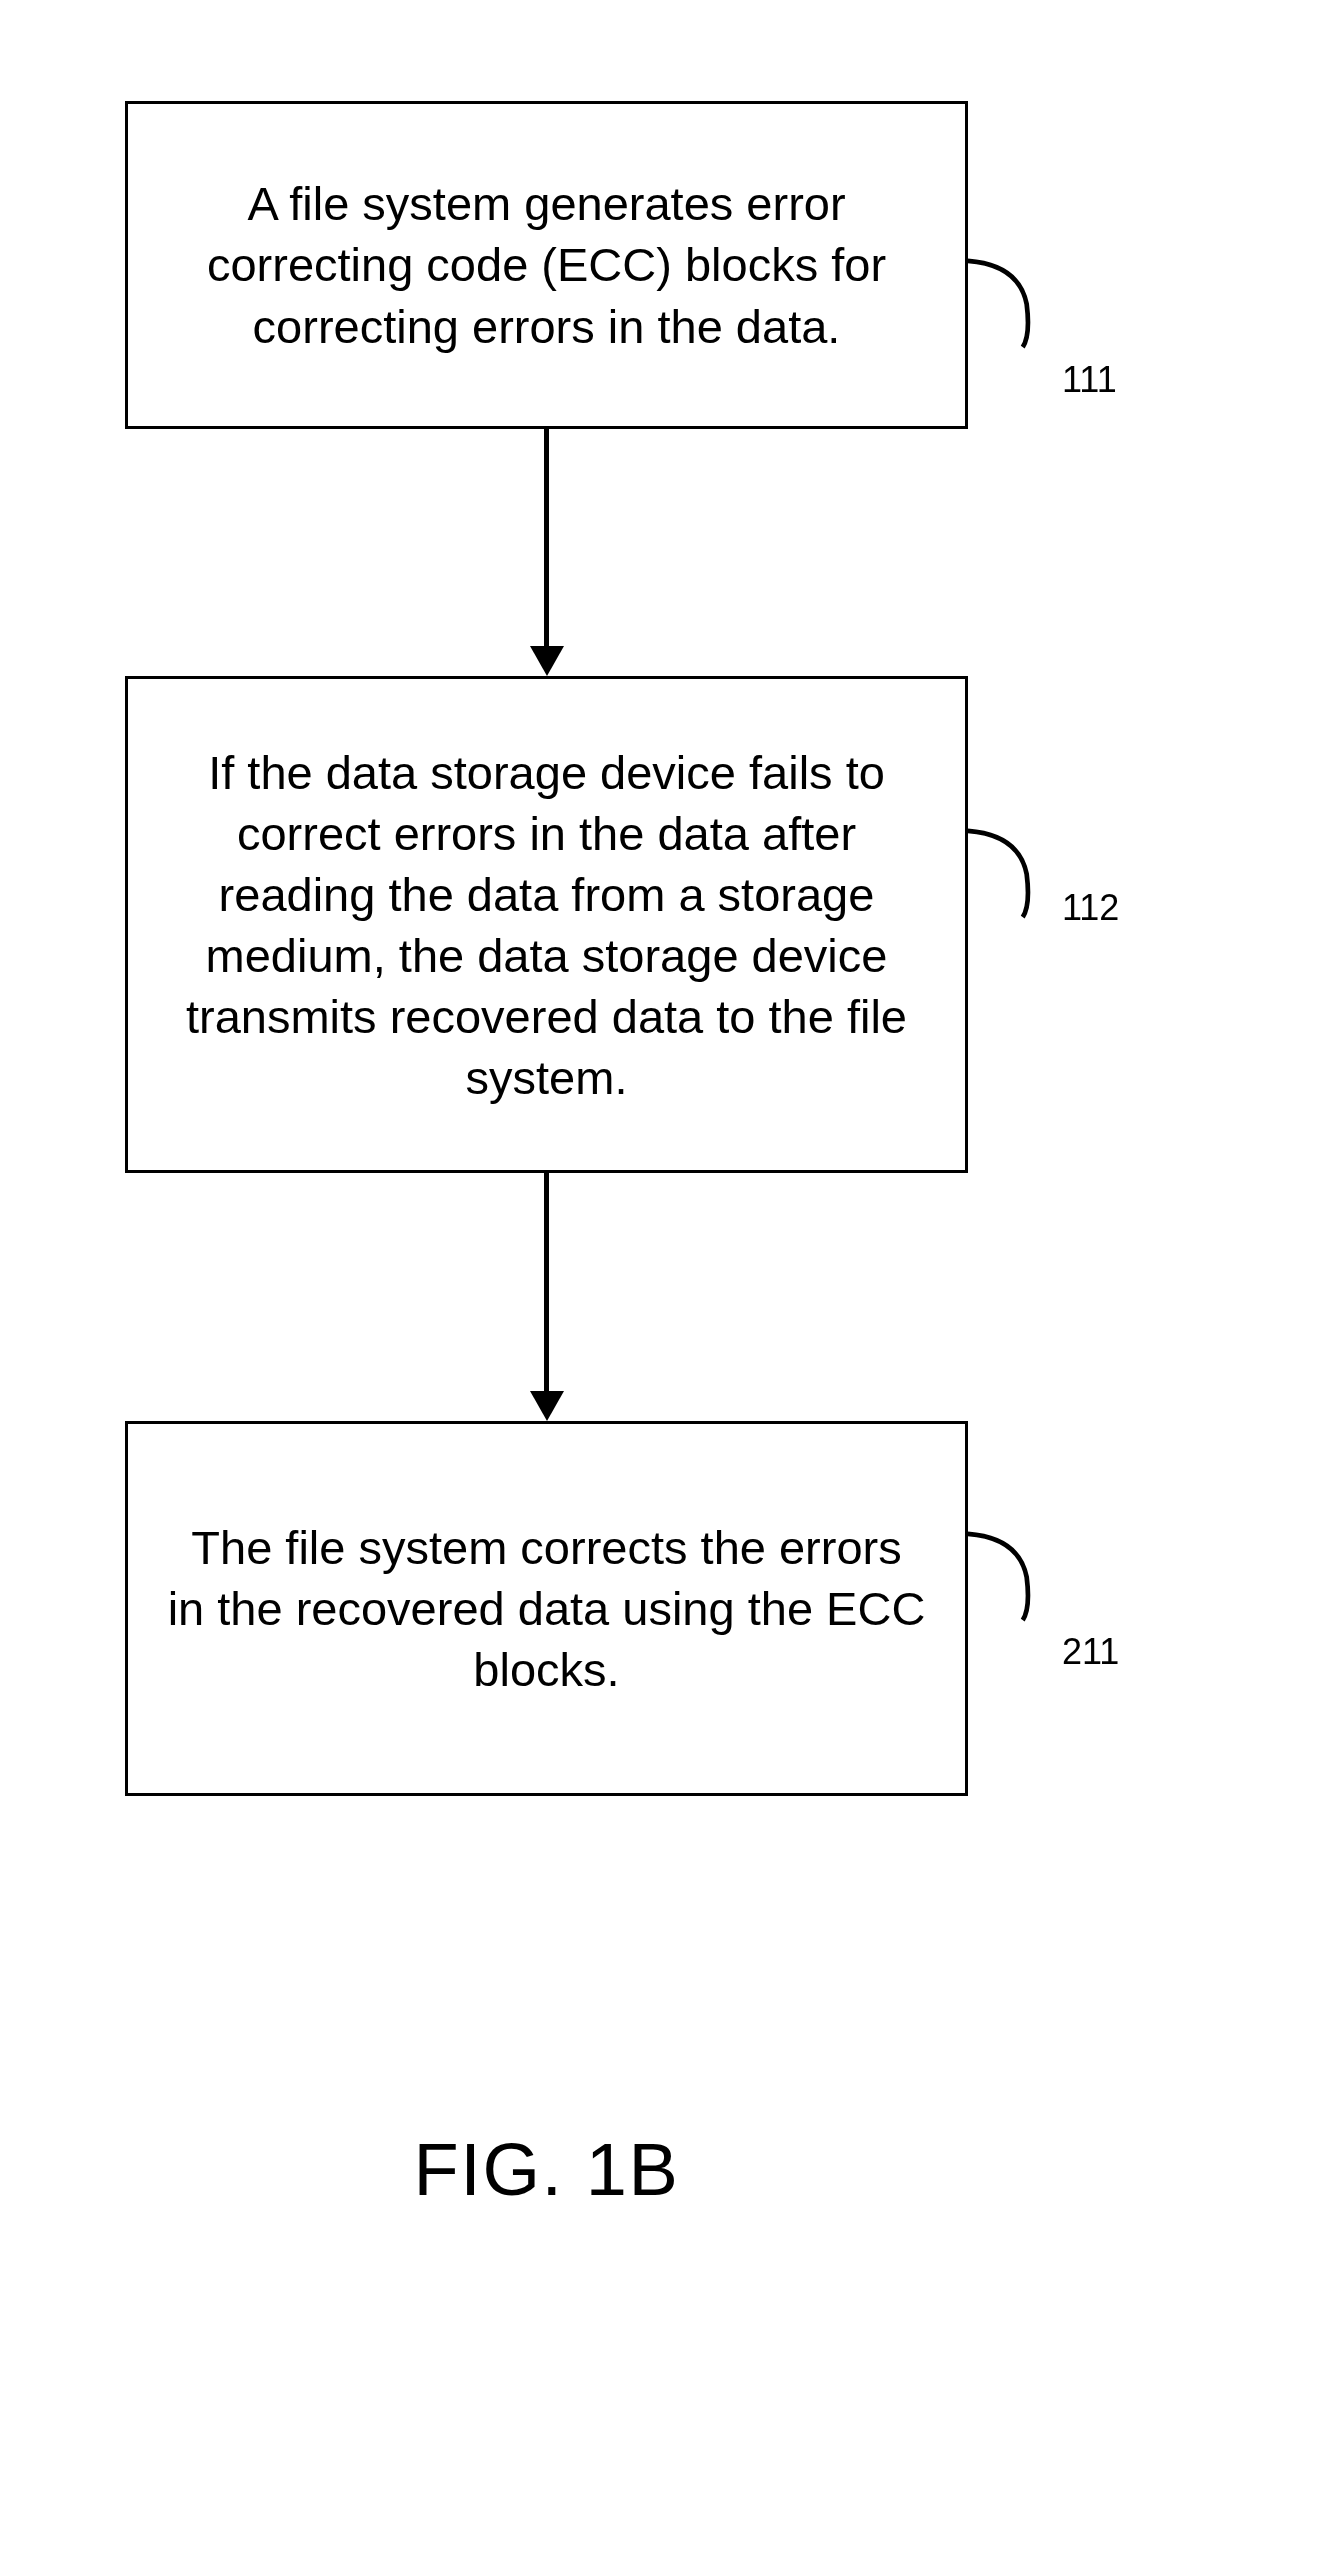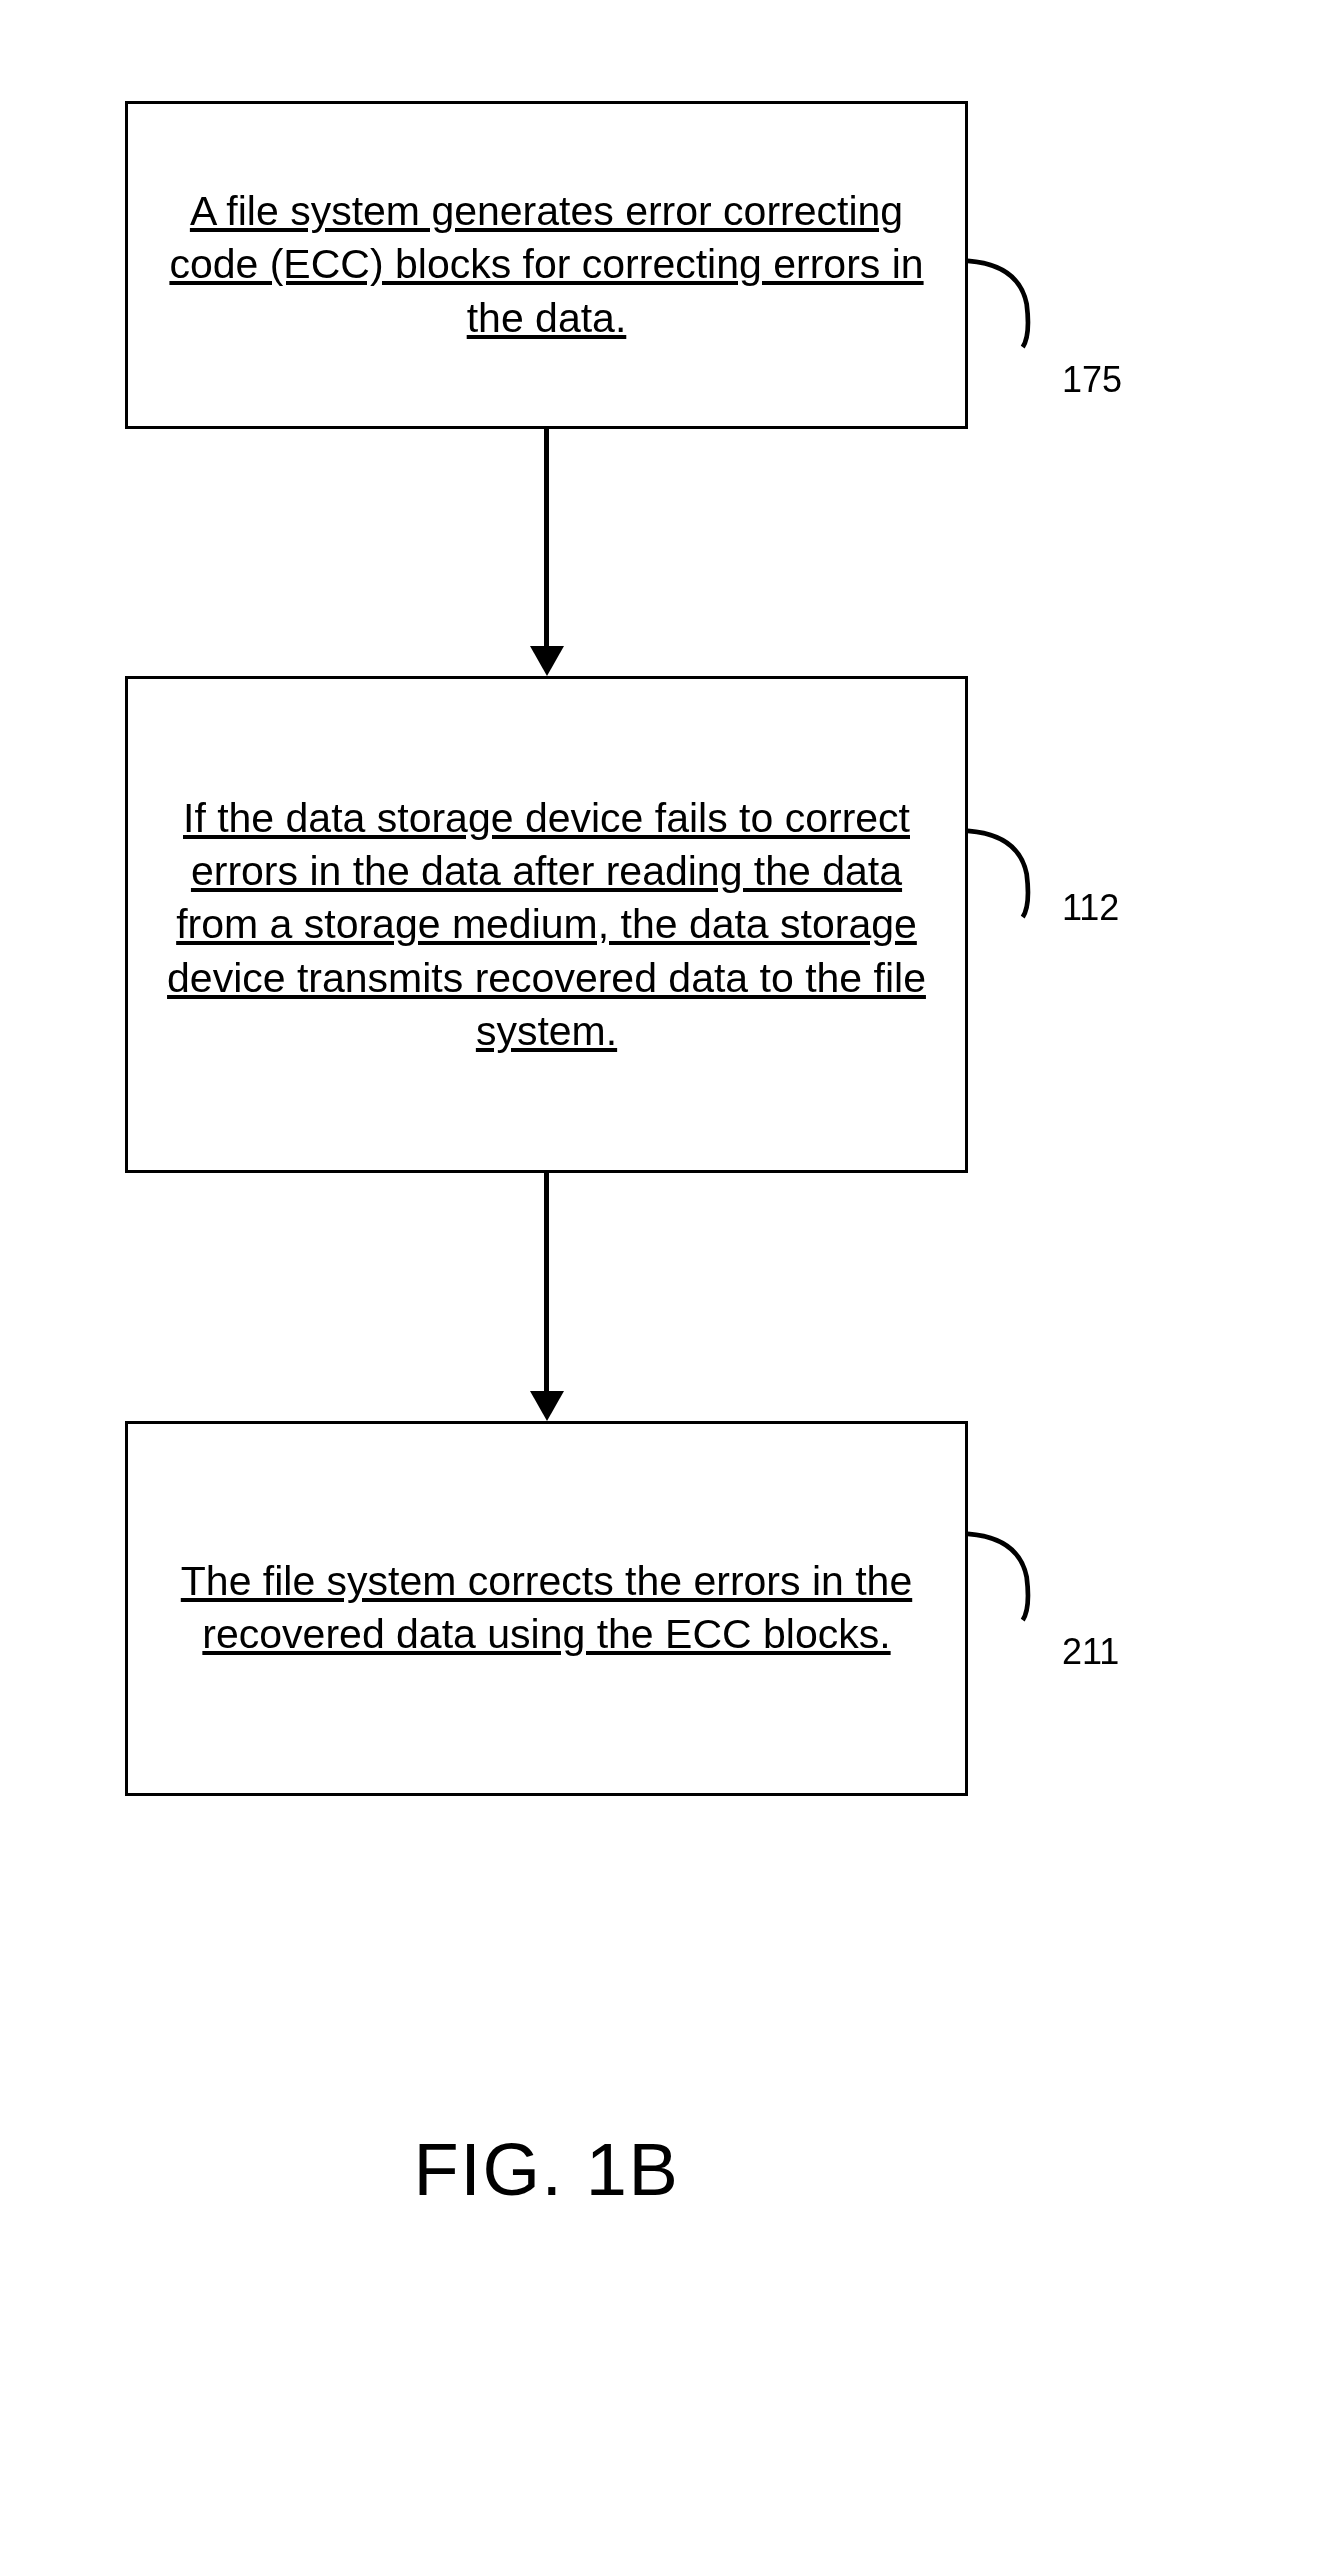--- a/index.html
+++ b/index.html
@@ -19,25 +19,24 @@
       left: 125px;
       top: 101px;
       width: 1093px;
     }
     .box {
       border: 3.9px solid #000;
       background: #fff;
       width: 843px;
       padding: 47px 39px;
       text-align: center;
-      font-size: 41px;
+      font-size: 47px;
       line-height: 1.3;
       font-weight: normal;
       position: relative;
-      text-decoration: underline;
     }
     .box-1 {
       height: 328px;
       display: flex;
       align-items: center;
       justify-content: center;
     }
     .box-2 {
       height: 497px;
       display: flex;
@@ -97,21 +96,21 @@
 <body>
 
 <div class="flowchart">
 
   <div class="box box-1">
     <span>A file system generates error correcting code (ECC) blocks for correcting errors in the data.</span>
   </div>
   <svg class="connector-curve" style="left:839px; top:156px;" viewBox="0 0 120 120">
     <path d="M 5 5 Q 70 10 80 60 Q 85 100 75 115" stroke="#000" stroke-width="6" fill="none"></path>
   </svg>
-  <div class="label" style="left:937px; top:258px;">175</div>
+  <div class="label" style="left:937px; top:258px;">111</div>
 
   <div class="arrow-container">
     <div class="arrow">
       <div class="arrow-line" style="height:219px;"></div>
       <div class="arrow-head"></div>
     </div>
   </div>
 
   <div class="box box-2">
     <span>If the data storage device fails to correct errors in the data after reading the data from a storage medium, the data storage device transmits recovered data to the file system.</span>

